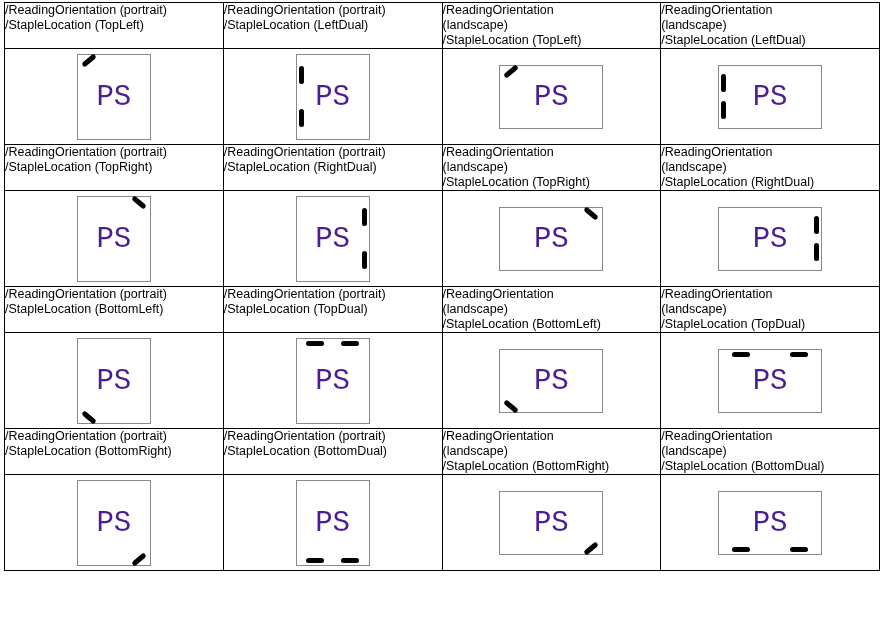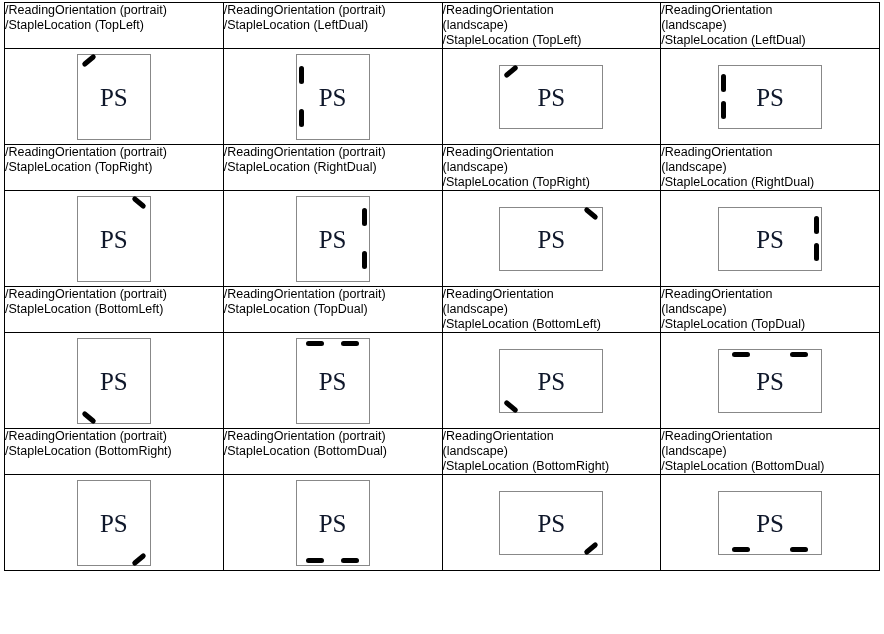--- a/index.html
+++ b/index.html
@@ -68,24 +68,24 @@
     top: 50%;
     transform: translate(-50%, -50%);
   }
   .ps {
     position: absolute;
     left: 0;
     right: 0;
     top: 50%;
     transform: translateY(-50%);
     text-align: center;
-    font-size: 25px;
+    font-size: 29px;
     line-height: 25px;
-    font-family: Liberation Serif, serif;
-    color: #0f172a;
+    font-family: Liberation Mono, monospace;
+    color: #4c1d95;
   }
   .staple {
     position: absolute;
     background: #000000;
   }
   
   .staple.diag {
     width: 16px;
     height: 5px;
     border-radius: 2.5px;

